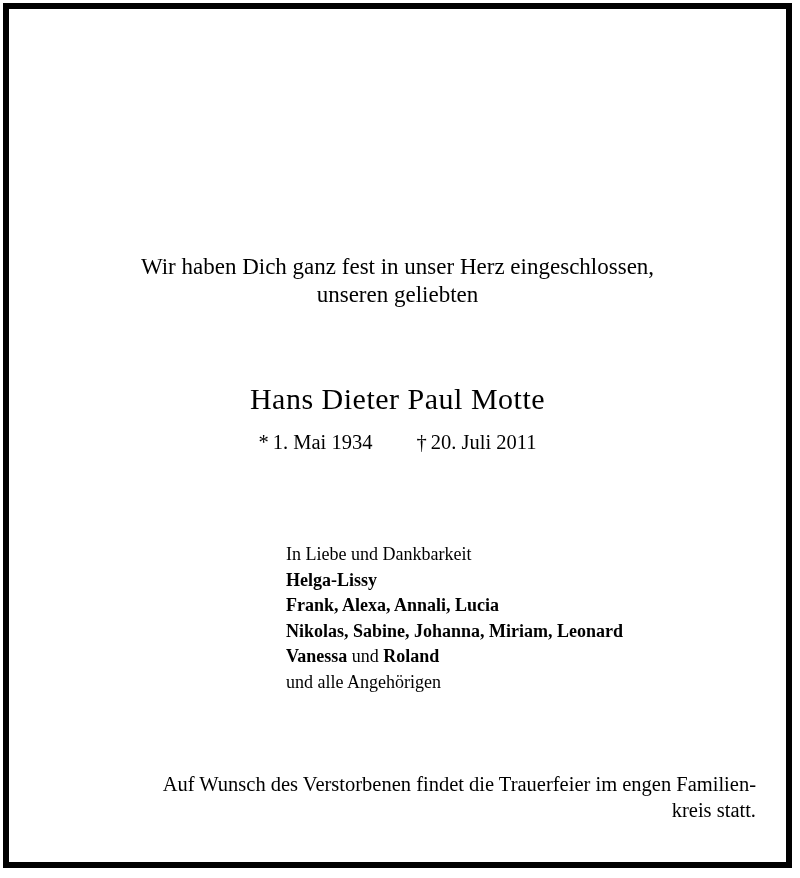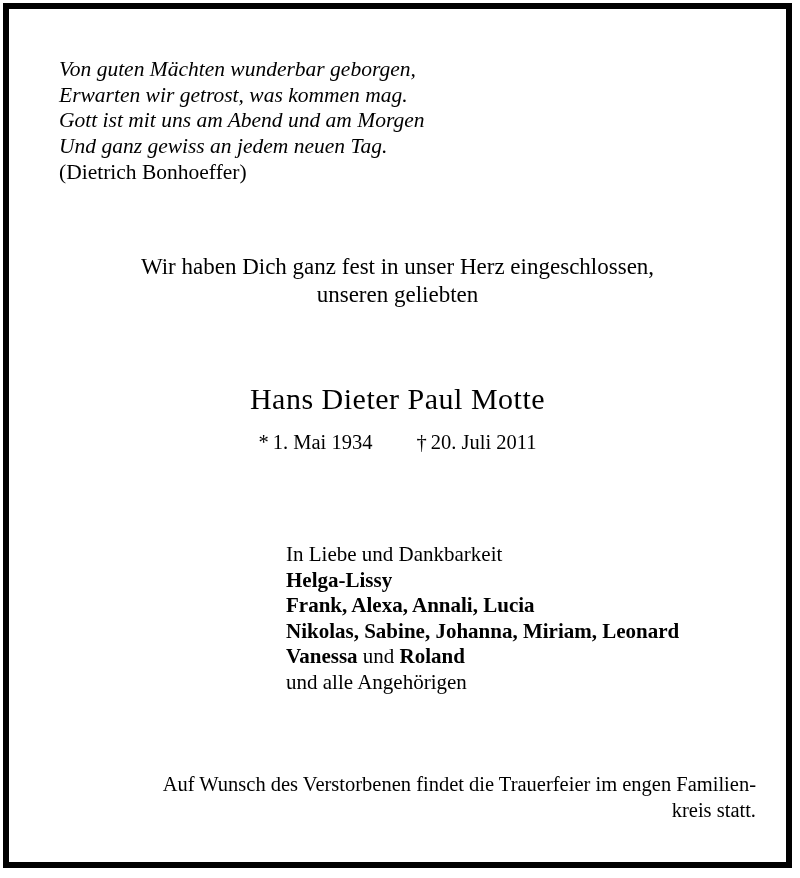--- a/index.html
+++ b/index.html
@@ -89,21 +89,21 @@
     white-space: nowrap;
   }
   .dates .date-birth { margin-right: 44px; }
   .dates .symbol { margin-right: 4px; }
 
   
   .family {
     position: absolute;
     left: 277px;
     top: 533px;
-    font-size: 21px;
+    font-size: 18px;
     line-height: 25.5px;
     text-align: left;
   }
   .family .fam-line {
     white-space: nowrap;
   }
   .family .fam-line.bold {
     font-weight: bold;
   }
   .family .fam-line .regular {
@@ -126,27 +126,20 @@
   .footer-note .note-line {
     white-space: nowrap;
   }
 </style>
 </head>
 <body>
 
 <div class="notice">
   <div class="inner">
 
-    <div class="poem">
-      <div class="verse-line">Von guten Mächten wunderbar geborgen,</div>
-      <div class="verse-line">Erwarten wir getrost, was kommen mag.</div>
-      <div class="verse-line">Gott ist mit uns am Abend und am Morgen</div>
-      <div class="verse-line">Und ganz gewiss an jedem neuen Tag.</div>
-      <div class="attribution">(Dietrich Bonhoeffer)</div>
-    </div>
 
     <div class="dedication">
       <div class="ded-line">Wir haben Dich ganz fest in unser Herz eingeschlossen,</div>
       <div class="ded-line">unseren geliebten</div>
     </div>
 
     <div class="name-block">
       <div class="deceased-name">Hans Dieter Paul Motte</div>
       <div class="dates">
         <span class="date-birth"><span class="symbol">*</span><span>1. Mai 1934</span></span><span class="date-death"><span class="symbol">†</span><span>20. Juli 2011</span></span>

